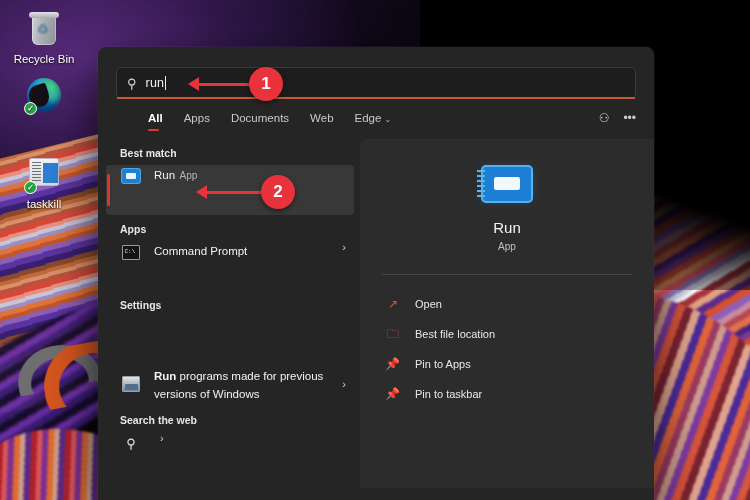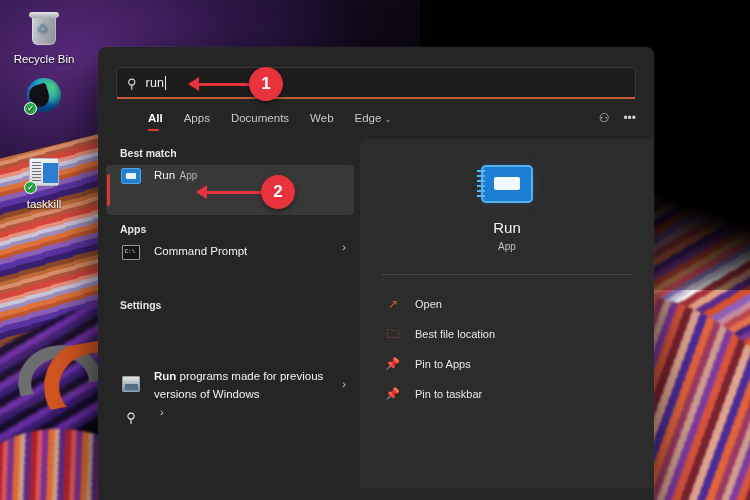--- a/index.html
+++ b/index.html
@@ -441,20 +441,21 @@
       <div class="row tall">
         <span class="row-ico">
             <span class="ico-ctrl"></span>
           </span>
         <span class="row-txt">
           <span class="row-title"><b>Run</b><span> programs made for previous versions of Windows</span></span>
         </span>
         <span class="row-chev">›</span>
       </div>
 
+      <div class="group-title">Search the web</div>
       <div class="row">
         <span class="row-ico">
             <span class="ico-search-sm">⚲</span>
           </span>
         <span class="row-chev">›</span>
       </div>
     </div>
 
     <div class="col-right">
       <div class="pv-icon-wrap">

